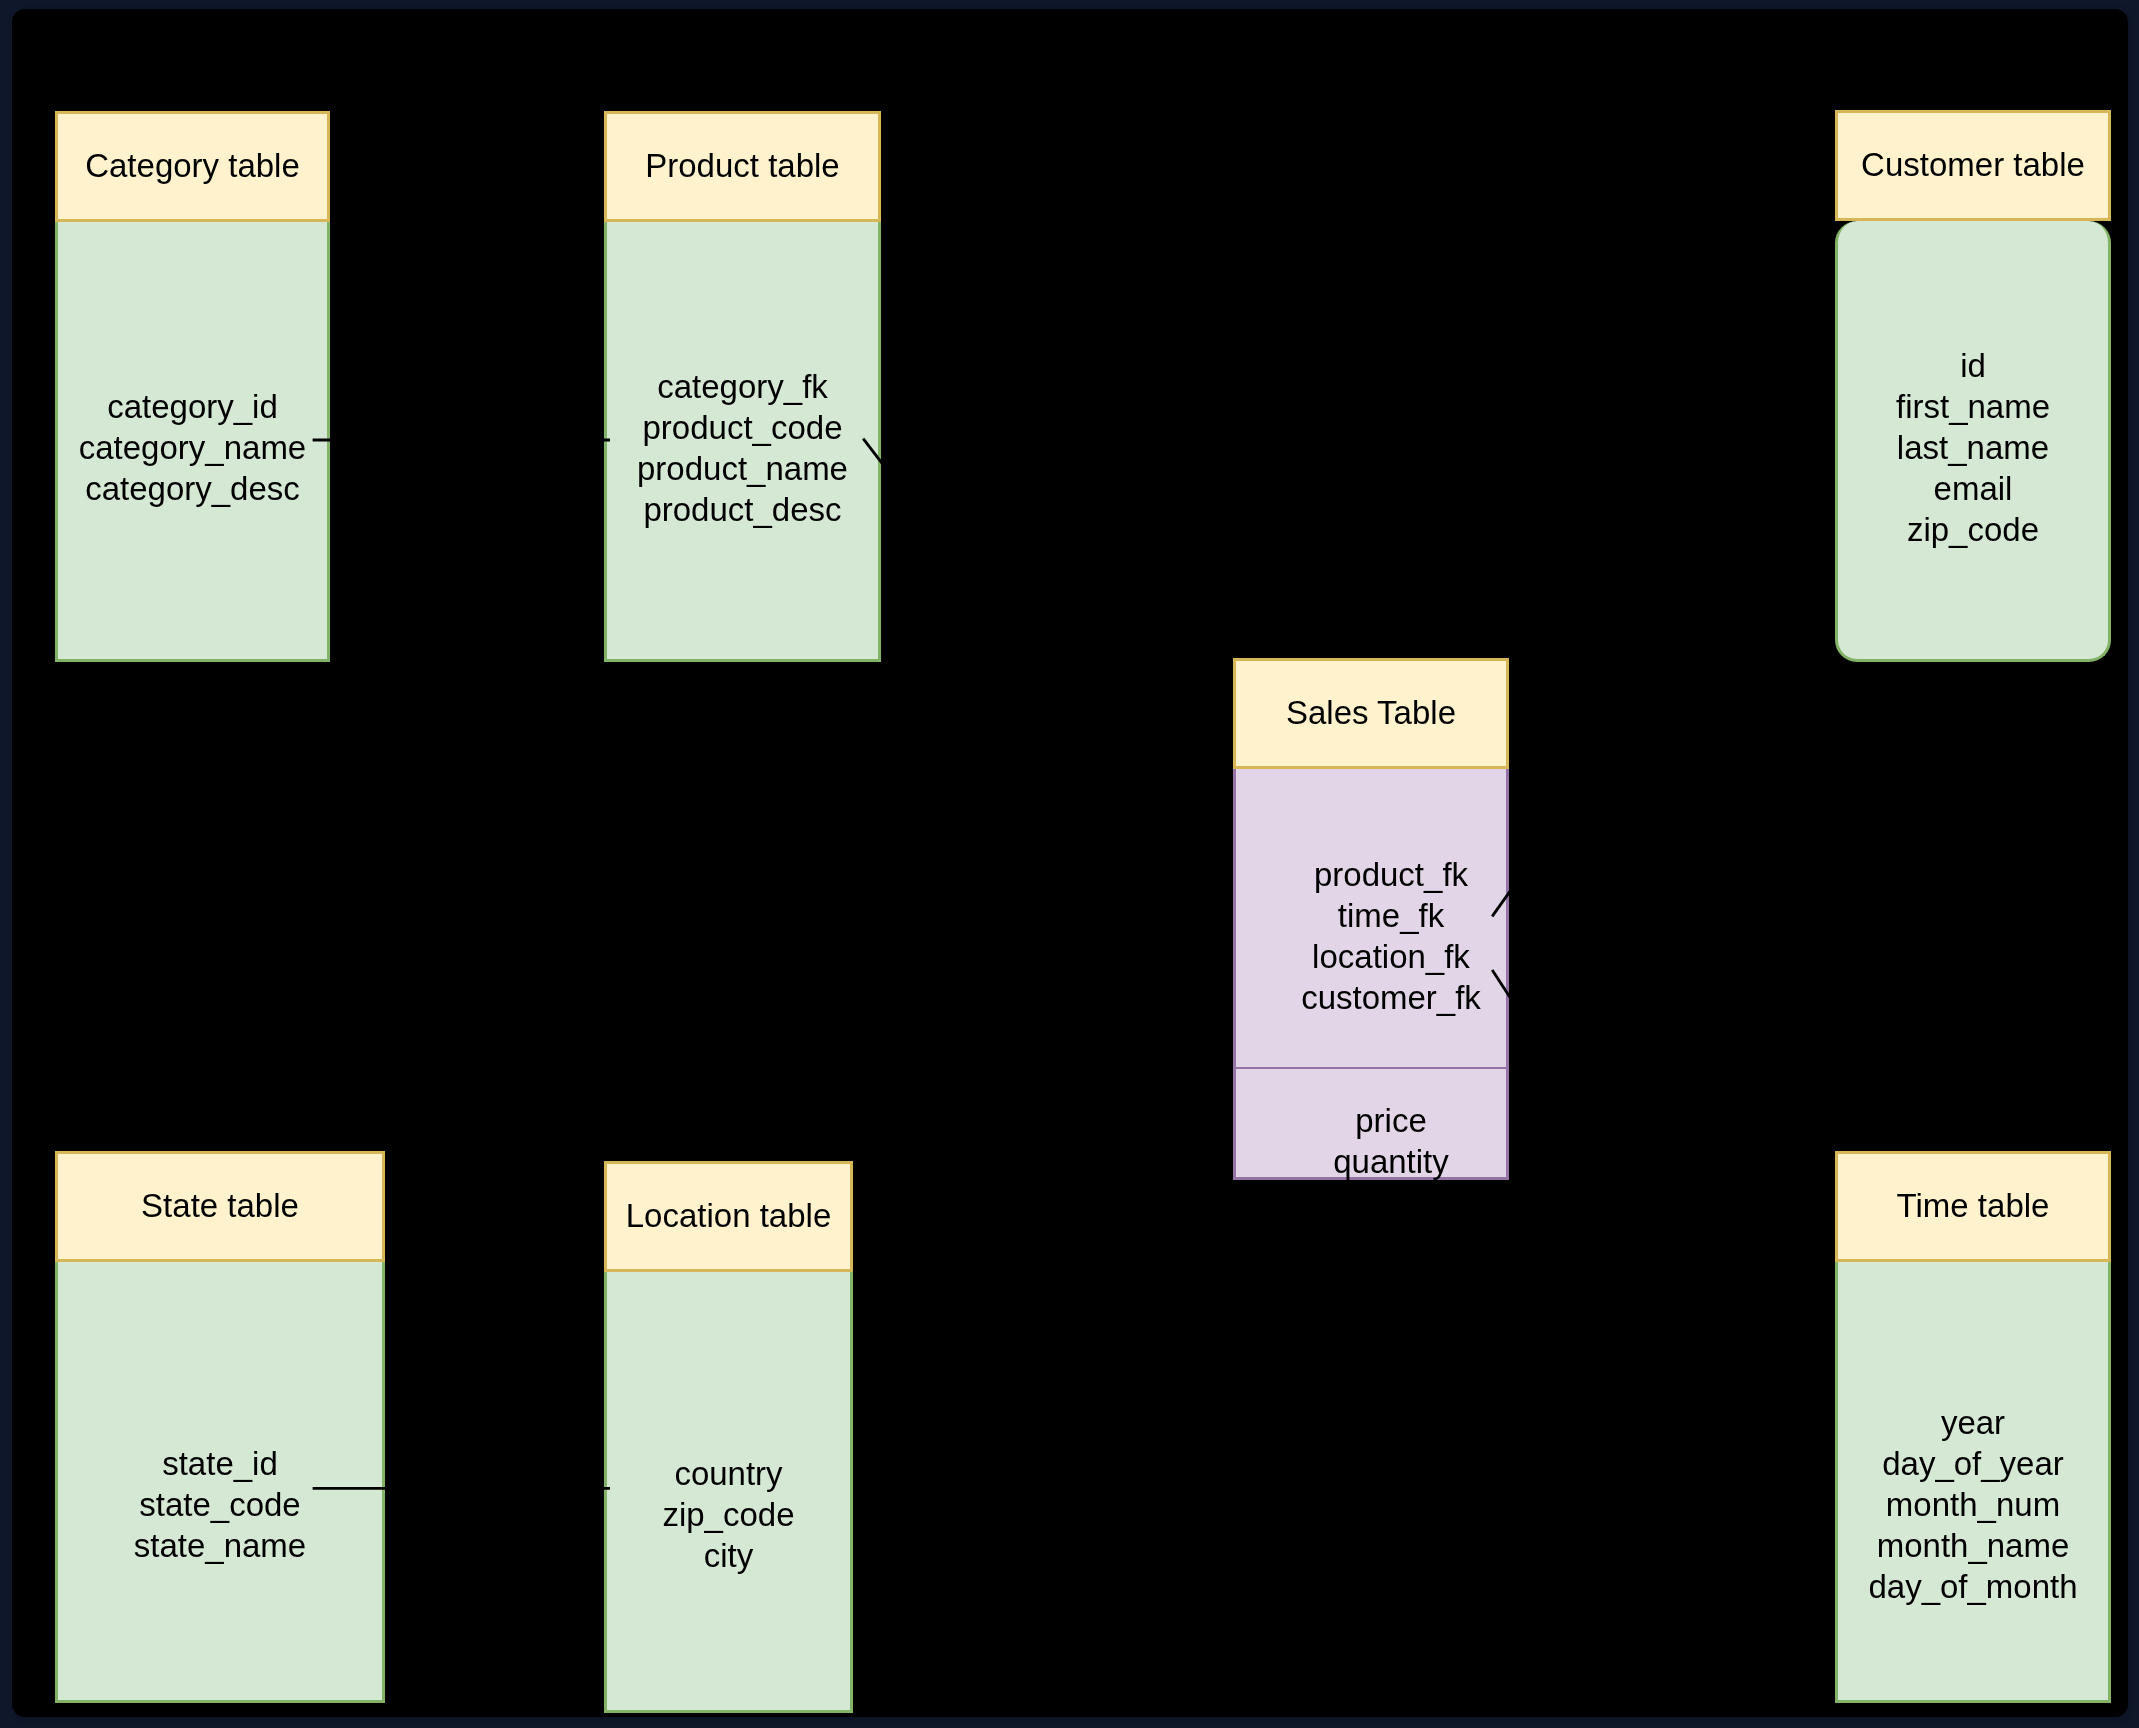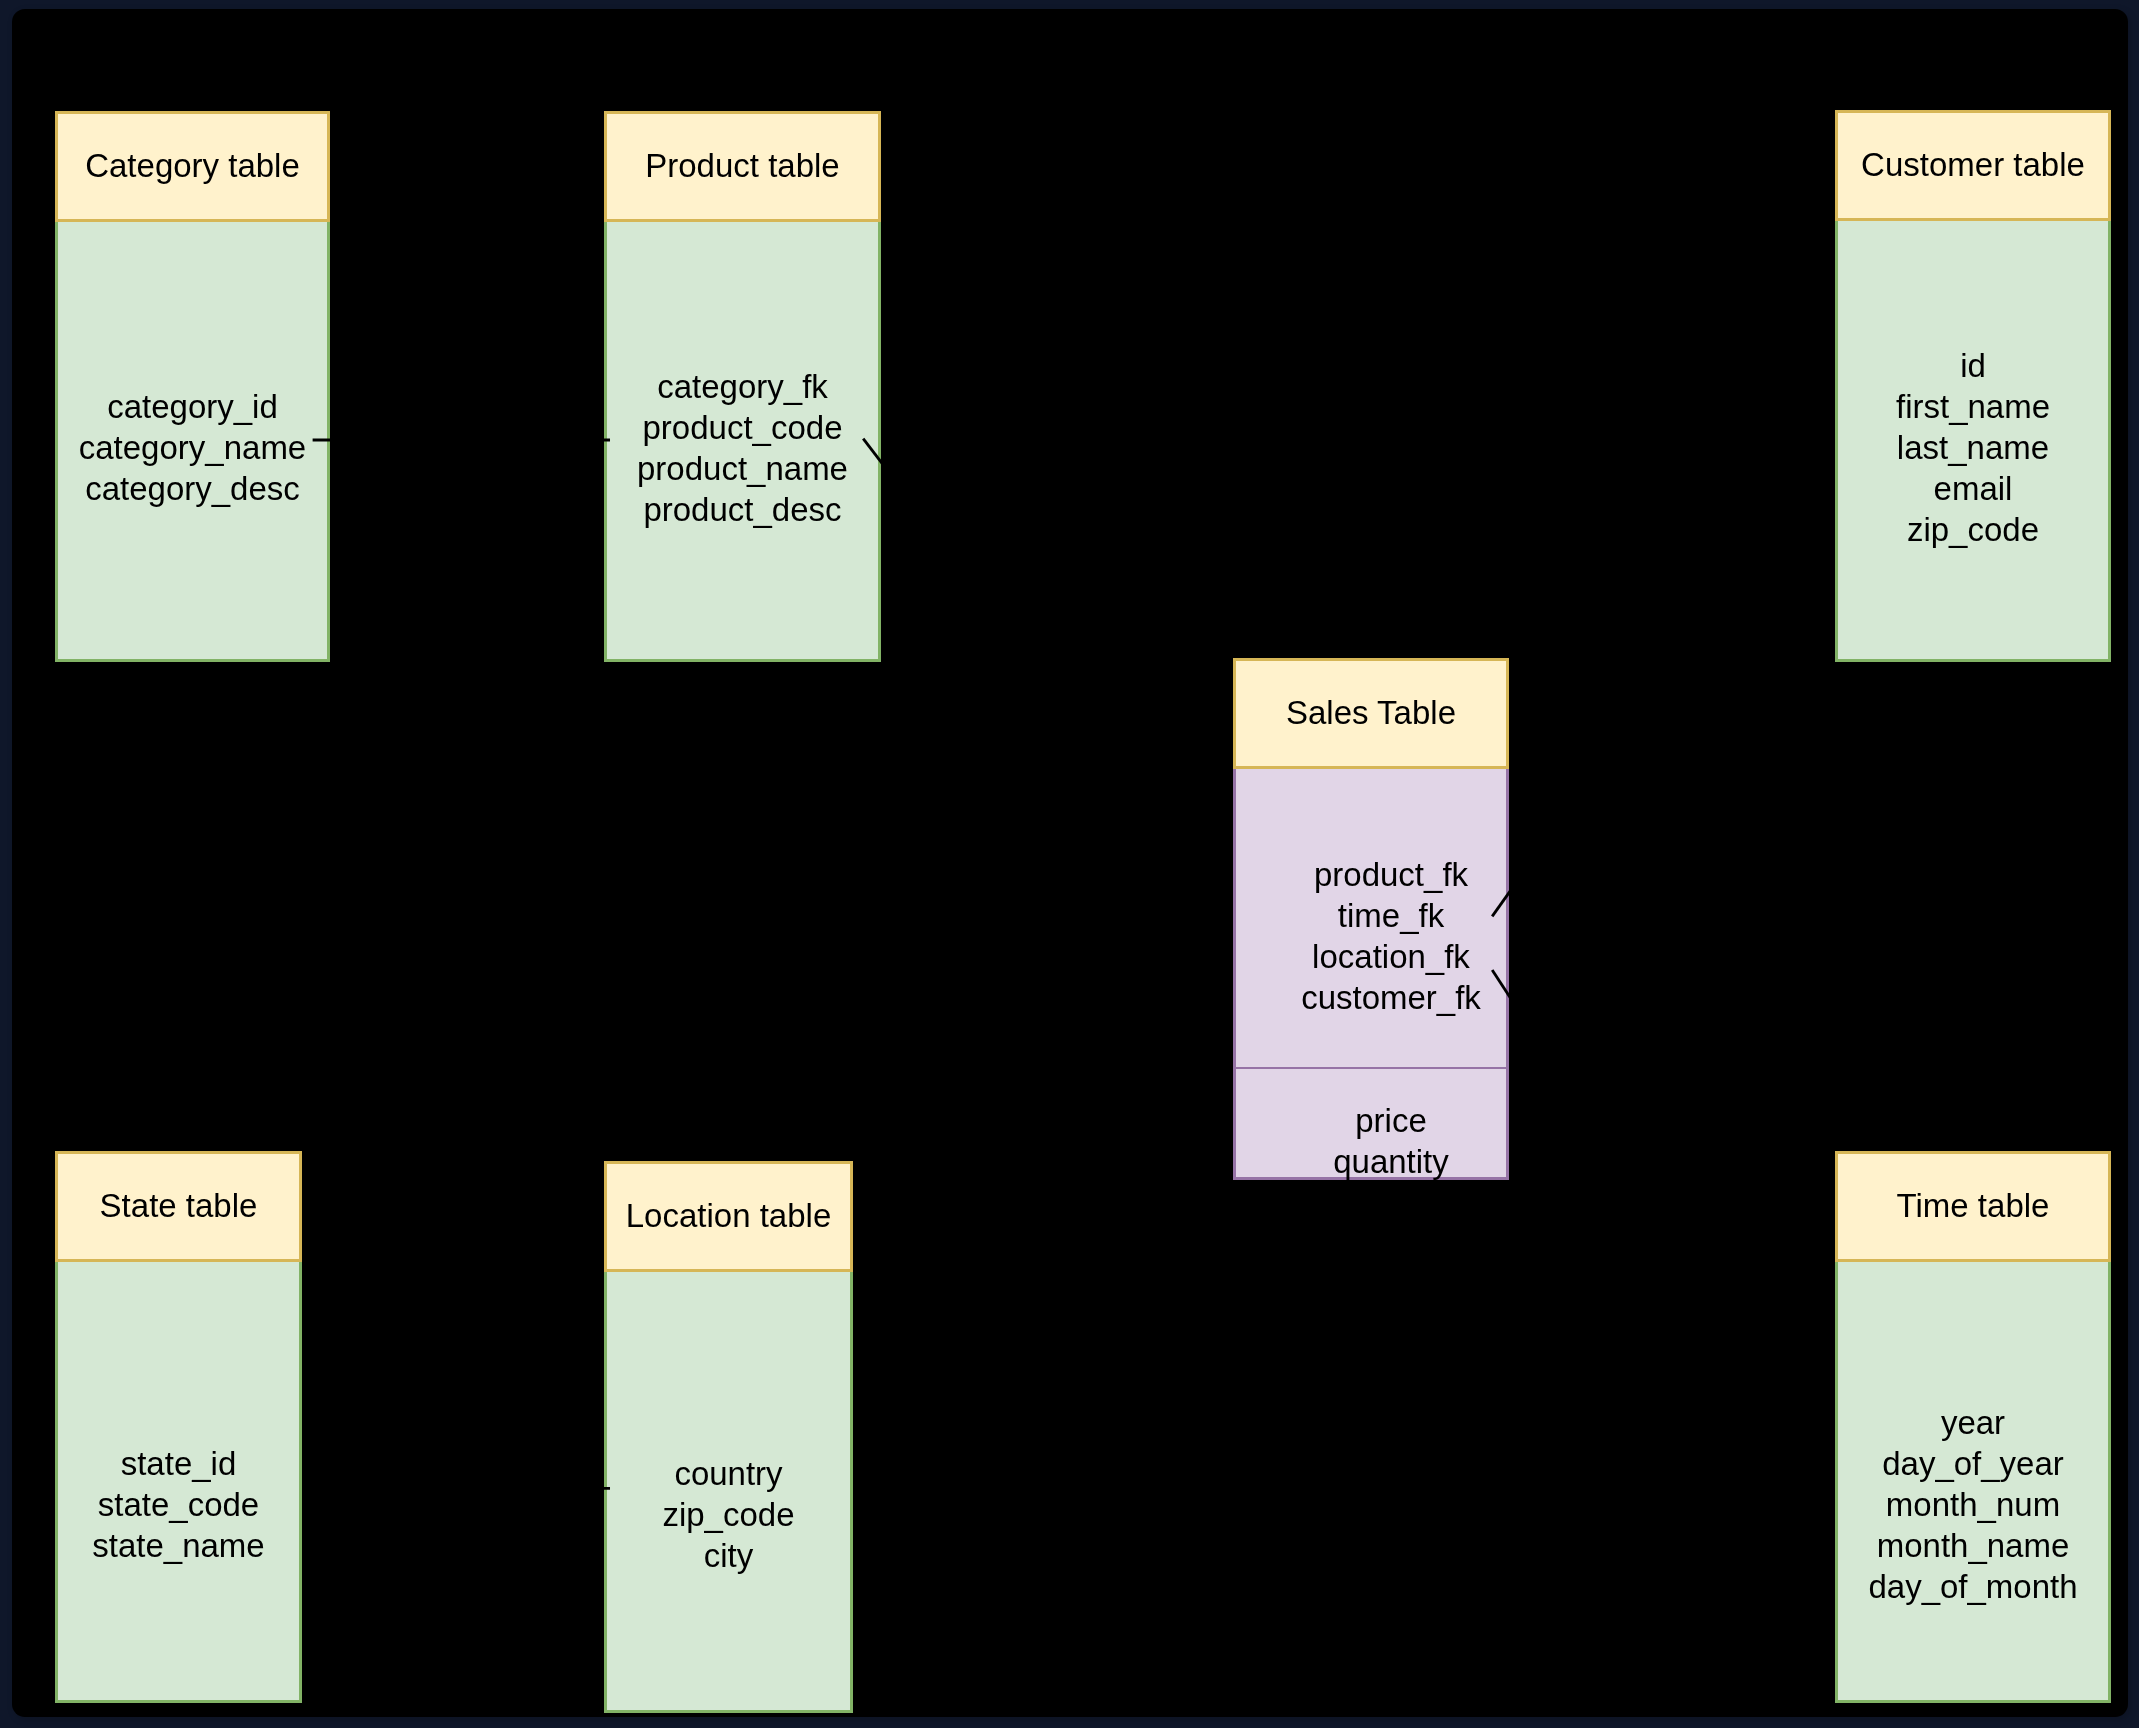--- a/index.html
+++ b/index.html
@@ -100,21 +100,21 @@
         <div class="field">product_code</div>
         <div class="field">product_name</div>
         <div class="field">product_desc</div>
       </div>
     </div>
 
     <div class="tbl" style="left:1823px; top:101px; width:276px;">
       <div class="hdr">
         <span>Customer table</span>
       </div>
-      <div class="bdy pad-top-22" style="height:441px;">
+      <div class="bdy pad-top-22" style="height:441px;border-radius:22px;">
         <div class="field">id</div>
         <div class="field">first_name</div>
         <div class="field">last_name</div>
         <div class="field">email</div>
         <div class="field">zip_code</div>
       </div>
     </div>
 
     <div class="tbl" style="left:1221px; top:649px; width:276px;">
       <div class="hdr">
@@ -125,21 +125,21 @@
         <div class="field">time_fk</div>
         <div class="field">location_fk</div>
         <div class="field">customer_fk</div>
       </div>
       <div class="bdy fact pad-top-50" style="height:111px;">
         <div class="field">price</div>
         <div class="field">quantity</div>
       </div>
     </div>
 
-    <div class="tbl" style="left:43px; top:1142px; width:247px;">
+    <div class="tbl" style="left:43px; top:1142px; width:330px;">
       <div class="hdr">
         <span>State table</span>
       </div>
       <div class="bdy pad-top-66" style="height:441px;">
         <div class="field">state_id</div>
         <div class="field">state_code</div>
         <div class="field">state_name</div>
       </div>
     </div>
 

